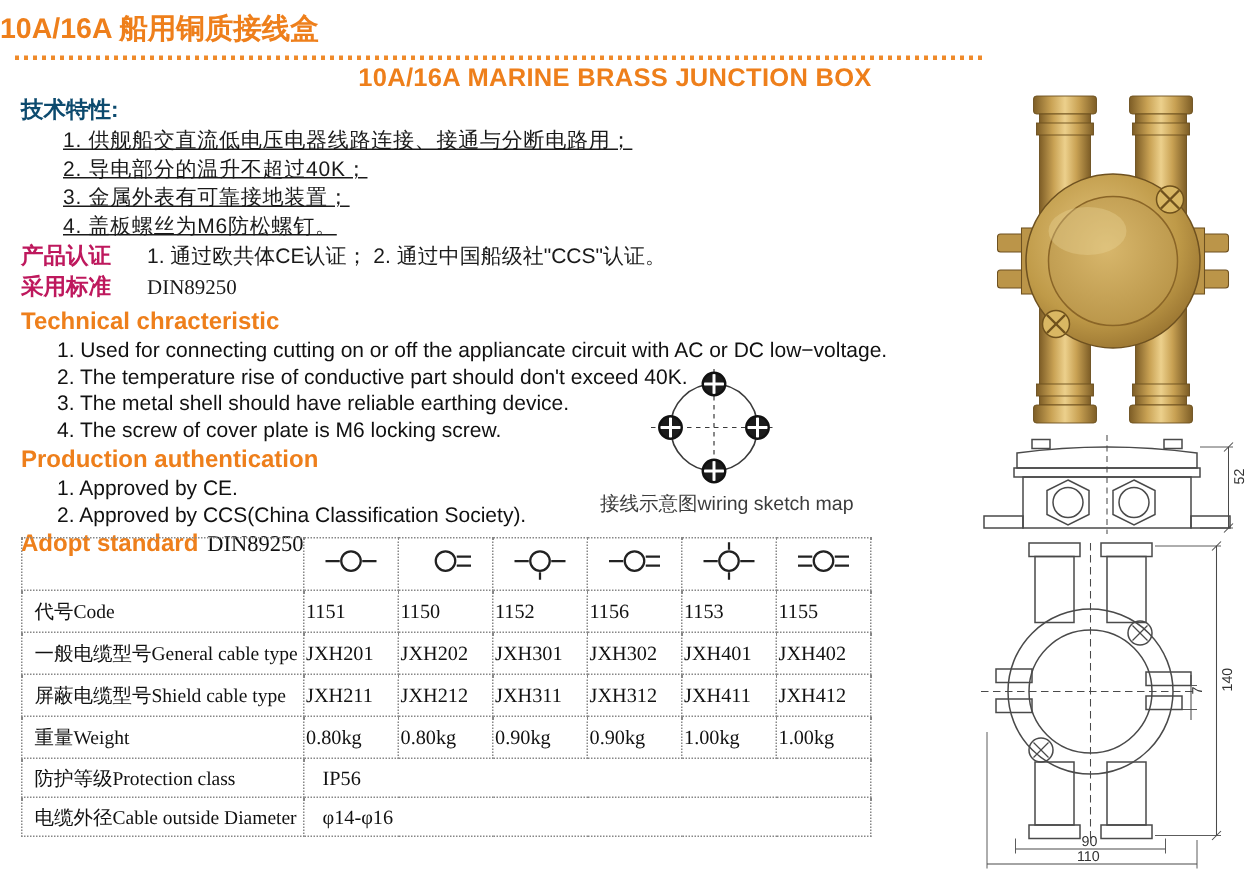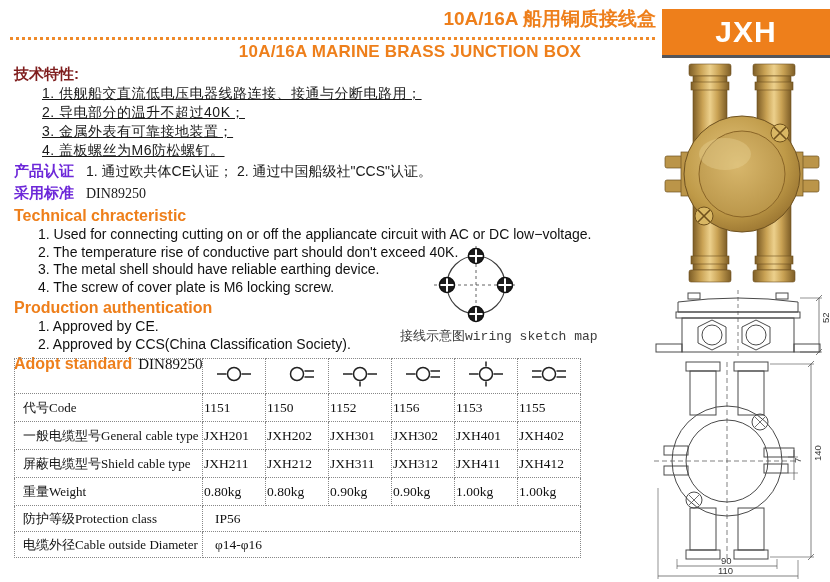--- a/index.html
+++ b/index.html
@@ -1,47 +1,47 @@
 <!DOCTYPE html>
 <html><head>
 <meta charset="utf-8">
 <style>
   html,body{margin:0;padding:0;background:#fff;}
   .page{position:relative;width:830px;height:582px;background:#fff;overflow:hidden;
         font-family:"Liberation Sans",sans-serif;color:#111;}
 
   
-  .title-cn{position:absolute;top:6px;left:0;width:656px;text-align:right;
+  .title-cn{position:absolute;top:6px;left:0;width:656px;text-align:left;
             font-size:19px;font-weight:bold;color:#ee7f1b;}
   .dotted-divider{position:absolute;top:37px;left:10px;width:646px;height:3px;
             background-image:repeating-linear-gradient(90deg,#ef8a2a 0 3px,transparent 3px 6px);}
   .title-en{position:absolute;top:42px;left:160px;width:500px;text-align:center;
             font-size:17px;font-weight:bold;color:#ee7f1b;letter-spacing:.2px;}
   .model-badge{position:absolute;top:9px;left:662px;width:168px;height:46px;
             background:#ee7f1b;border-bottom:3px solid #54555a;
             display:flex;align-items:center;justify-content:center;
             color:#fff;font-size:30px;font-weight:bold;letter-spacing:1px;}
 
   
   .left-col{position:absolute;left:14px;top:64px;width:625px;}
-  .h-cn{font-size:15px;font-weight:bold;color:#7f1d1d;line-height:20px;}
+  .h-cn{font-size:15px;font-weight:bold;color:#0c4a6e;line-height:20px;}
   .cn-item{font-size:14px;line-height:19px;padding-left:28px;color:#1a1a1a;letter-spacing:.5px;white-space:nowrap;text-decoration:underline;}
   .mix-line{font-size:14px;line-height:21px;color:#1a1a1a;white-space:nowrap;}
-  .lbl-cn{color:#6d28d9;font-weight:bold;font-size:15px;margin-right:12px;}
+  .lbl-cn{color:#be185d;font-weight:bold;font-size:15px;margin-right:24px;}
   .serif{font-family:"Liberation Serif",serif;}
   .h-en{font-size:16px;font-weight:bold;color:#ee7f1b;line-height:21px;margin-top:1px;}
   .en-item{font-family:Liberation Sans, sans-serif;font-size:14px;line-height:17.5px;
            padding-left:24px;color:#111;white-space:nowrap;}
   .std-en{line-height:22px;}
   .std-en .val{font-family:"Liberation Serif",serif;font-size:15px;color:#111;margin-left:6px;}
 
   
   .sketch{position:absolute;left:424px;top:244px;}
   .sketch-caption{position:absolute;left:400px;top:327px;width:165px;text-align:center;
-                  font-size:13px;color:#3c3c3c;white-space:nowrap;font-family:Liberation Mono, monospace;}
+                  font-size:13px;color:#3c3c3c;white-space:nowrap;}
 
   
   .spec-table-wrap{position:absolute;left:14px;top:358px;}
   table.spec{border-collapse:collapse;table-layout:fixed;width:540px;}
   table.spec td{border:1px dotted #878787;overflow:hidden;}
   td.lbl{width:178px;padding-left:8px;font-family:"Liberation Serif",serif;font-size:13px;height:25px;margin-top:35px;}
   tr.head td{height:30px;text-align:center;vertical-align:middle;}
   td.val{text-align:left;font-family:"Liberation Serif",serif;font-size:13.5px;width:60px;}
   td.spanval{padding-left:12px;font-family:"Liberation Serif",serif;font-size:13.5px;text-align:left;}
   tr.sprow td{height:23px;}
@@ -53,21 +53,20 @@
   .dimtxt{font-family:"Liberation Sans",sans-serif;font-size:9.5px;fill:#333;}
 </style>
 </head>
 <body>
 
 <div class="page">
 
   <div class="title-cn">10A/16A 船用铜质接线盒</div>
   <div class="dotted-divider"></div>
   <div class="title-en">10A/16A MARINE BRASS JUNCTION BOX</div>
-  <div class="model-badge">JXH</div>
 
   <div class="left-col">
     <div class="h-cn">技术特性:</div>
     <div class="cn-item">1. 供舰船交直流低电压电器线路连接、接通与分断电路用；</div>
     <div class="cn-item">2. 导电部分的温升不超过40K；</div>
     <div class="cn-item">3. 金属外表有可靠接地装置；</div>
     <div class="cn-item">4. 盖板螺丝为M6防松螺钉。</div>
     <div class="mix-line">
       <span class="lbl-cn">产品认证</span><span>1. 通过欧共体CE认证； 2. 通过中国船级社"CCS"认证。</span>
     </div>

